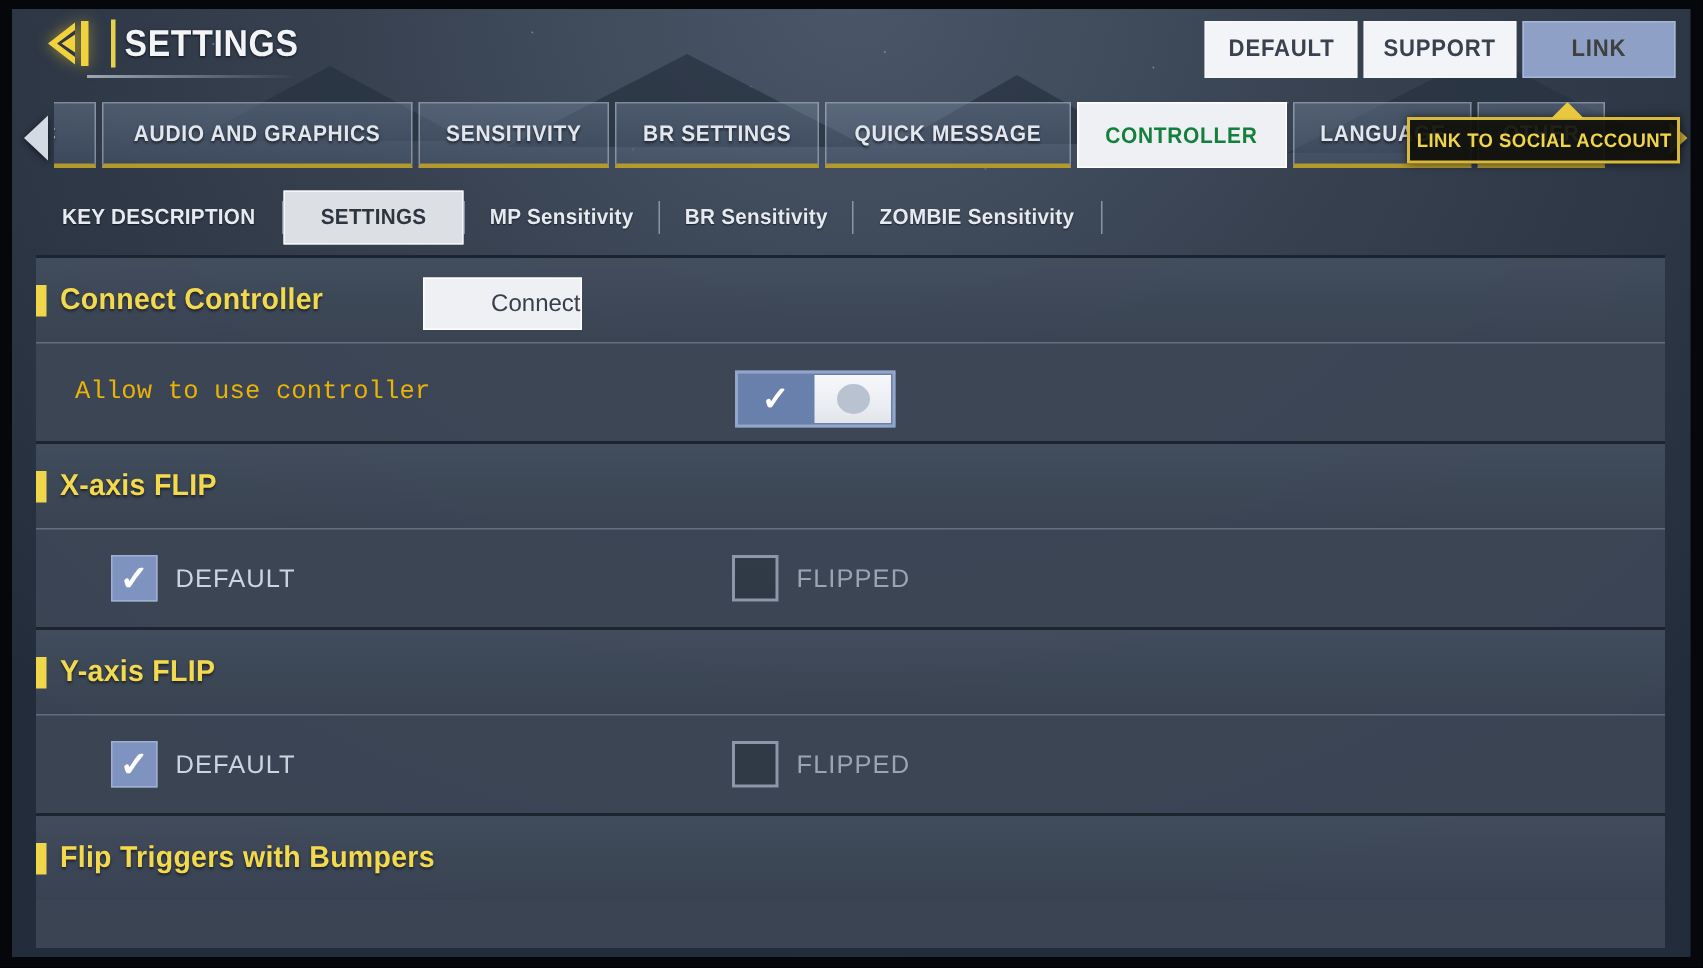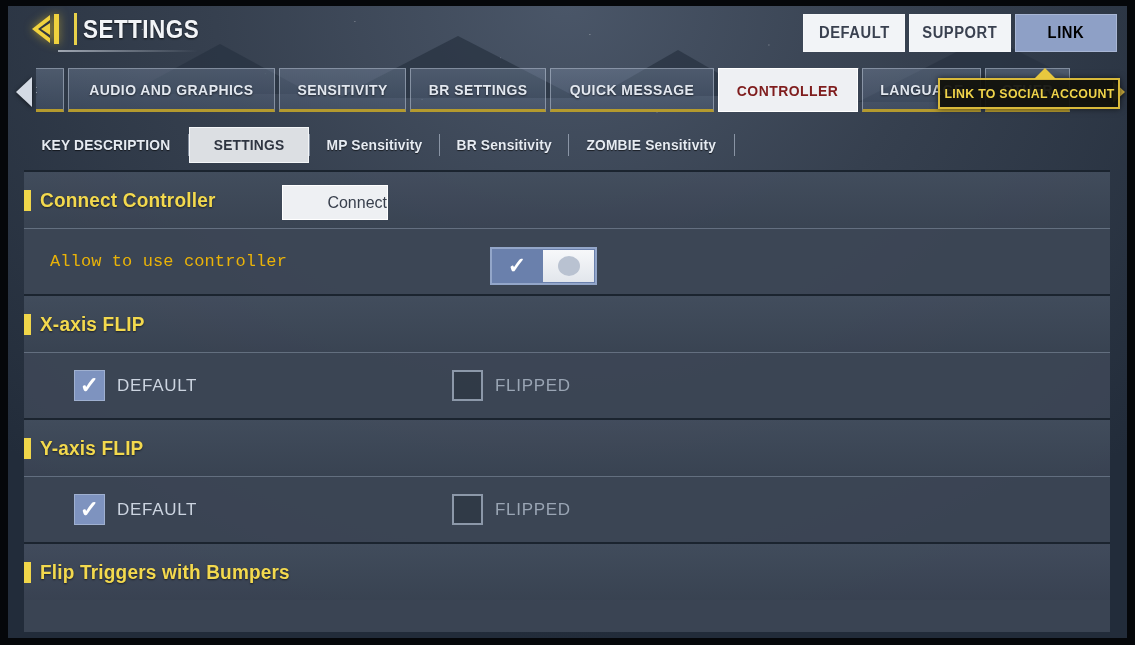--- a/index.html
+++ b/index.html
@@ -107,21 +107,21 @@
     cursor: pointer;
     border: 1px solid rgba(255,255,255,.35);
   }
   .hbtn span { transform: scaleX(.92); display:block; }
   .hbtn.light {
     background: #f2f4f7;
     color: #3a4150;
   }
   .hbtn.accent {
     background: #8ea0c6;
-    color: #000000;
+    color: #404040;
     border-color: #a8b6d4;
   }
 
   
   #tabs-row {
     position: absolute;
     left: 0; top: 62px;
     width: 1119px; height: 48px;
   }
   #tab-left-arrow, #tab-right-arrow {
@@ -170,21 +170,21 @@
     border: 1px solid rgba(210,220,235,.45);
     border-bottom: 3px solid #b49a2e;
     cursor: pointer;
     white-space: nowrap;
     text-shadow: 0 1px 2px rgba(0,0,0,.6);
     box-sizing: border-box;
   }
   .tab span { display: block; transform: scaleX(.93); }
   .tab.active {
     background: #eef0f3;
-    color: #7f1d1d;
+    color: #15803d;
     border: 1px solid #ffffff;
     border-bottom: 1px solid #ffffff;
     text-shadow: none;
   }
 
   
   #tooltip {
     position: absolute;
     left: 930px; top: 72px;
     width: 178px; height: 27px;
@@ -350,21 +350,21 @@
 
   
   .cbwrap {
     position: absolute;
     display: flex;
     align-items: center;
     gap: 12px;
     cursor: pointer;
   }
   .cbwrap.left  { left: 50px;  top: 17px; }
-  .cbwrap.right { left: 428px; top: 17px; }
+  .cbwrap.right { left: 464px; top: 17px; }
   .cbox {
     width: 31px; height: 31px;
     box-sizing: border-box;
     display: flex; align-items: center; justify-content: center;
     flex: none;
   }
   .cbox.on {
     background: #7e93bf;
     border: 1px solid #9fb0d0;
     color: #ffffff;

